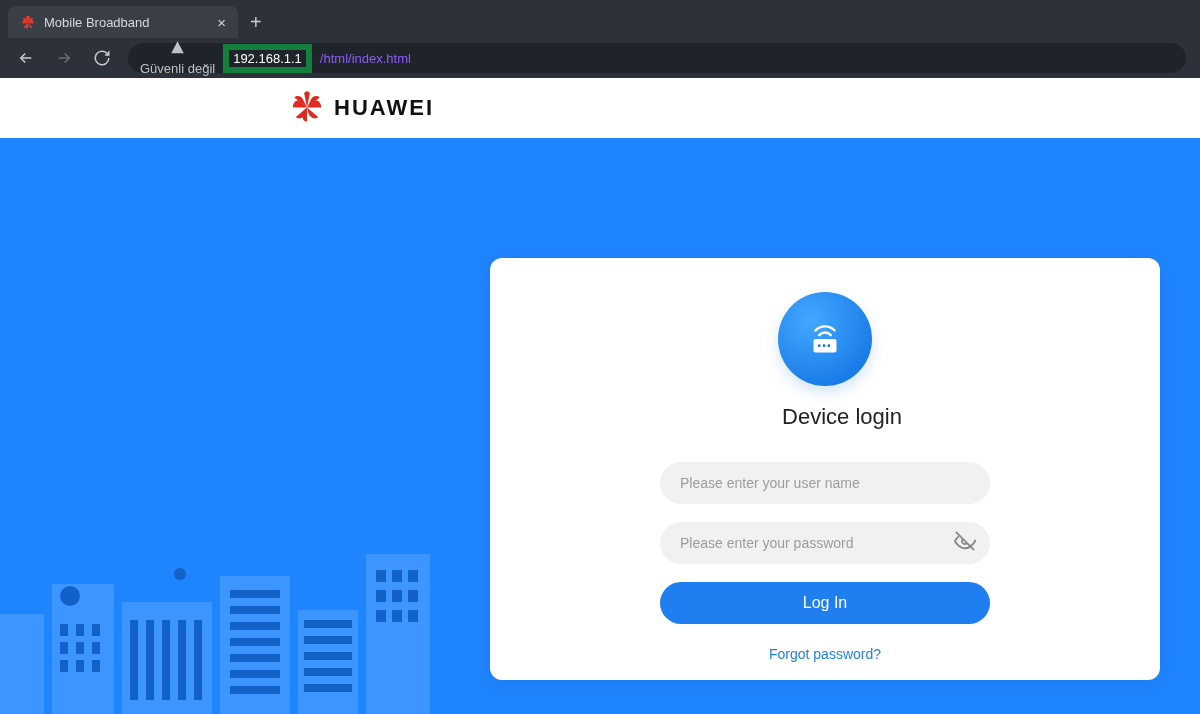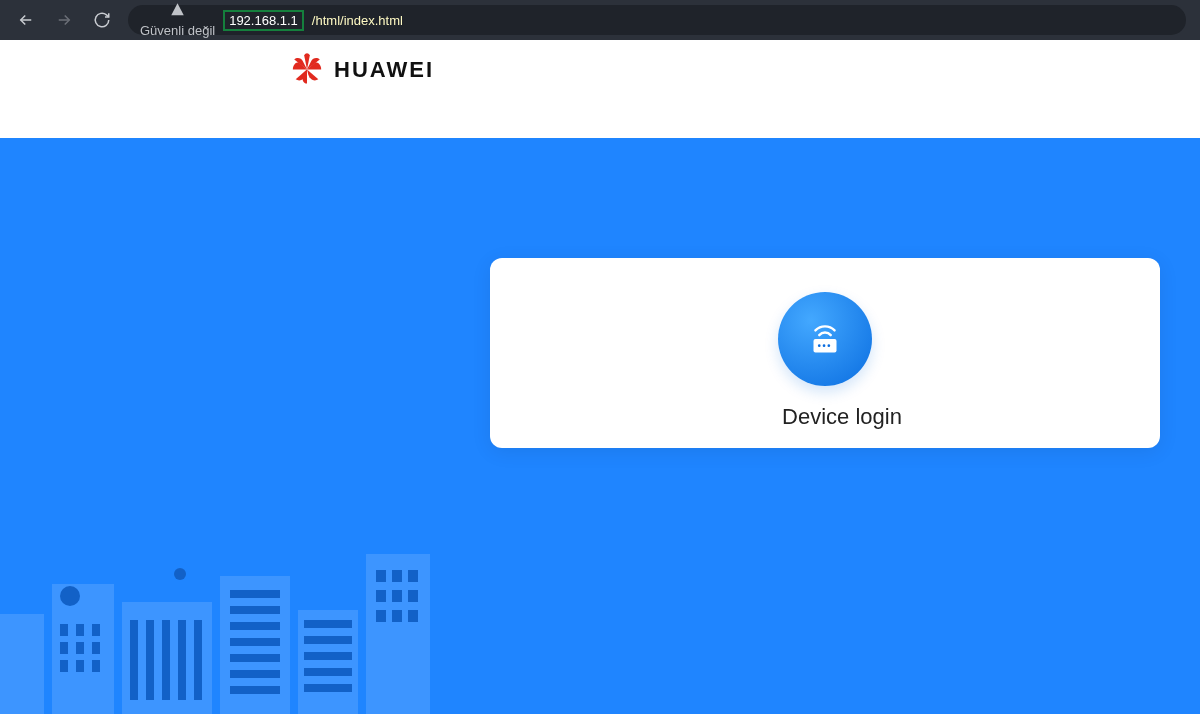--- a/index.html
+++ b/index.html
@@ -32,23 +32,23 @@
     background:#2c313a;
   }
   .nav-btn { width:24px; height:24px; display:flex; align-items:center; justify-content:center; color:#c9ccd1; }
   .nav-btn.dim { color:#6b6f77; }
   .omnibox {
     flex:1; height:30px; background:#1f232a; border-radius:16px;
     display:flex; align-items:center; padding:0 12px; color:#c9ccd1; font-size:13px; gap:8px;
   }
   .sec-warning { display:flex; align-items:center; gap:6px; color:#bfc2c7;flex-direction:column; }
   .url-hl {
-    border:2px solid #15803d; padding:1px 4px; color:#fff; font-weight:500;
-  }
-  .url-rest { color:#fef9c3; }
+    border:6px solid #15803d; padding:1px 4px; color:#fff; font-weight:500;
+  }
+  .url-rest { color:#8b5cf6; }
 
   
   .page-header {
     height:60px; background:#fff; display:flex; align-items:center; padding-left:290px;text-align:right;
   }
   .brand { display:flex; align-items:center; gap:10px; }
   .brand-name { font-size:22px; font-weight:600; letter-spacing:2px; color:#111; }
 
   .hero {
     position:absolute; top:138px; left:0; right:0; bottom:0;
@@ -84,20 +84,41 @@
   .login-btn {
     width:100%; height:42px; border:none; border-radius:22px;
     background:#1f7ff0; color:#fff; font-size:16px; cursor:pointer;
   }
   .forgot { color:#1f7ff0; font-size:14px; text-decoration:none; margin-top:4px; }
 </style>
 </head>
 <body>
 
 <div class="chrome">
+  <div class="tabbar">
+    <div class="tab">
+      <span class="favicon">
+        <svg width="16" height="16" viewBox="0 0 24 24">
+          <g fill="#e33a2f">
+            <path d="M12 14 L9 4 C10 2 14 2 15 4 Z"></path>
+            <path d="M12 14 L4 7 C6 5 9 6 10 8 Z"></path>
+            <path d="M12 14 L20 7 C18 5 15 6 14 8 Z"></path>
+            <path d="M12 14 L3 14 C3 11 5 9 7 9 Z"></path>
+            <path d="M12 14 L21 14 C21 11 19 9 17 9 Z"></path>
+            <path d="M12 14 L5 20 C8 22 10 20 11 18 Z"></path>
+            <path d="M12 14 L19 20 C16 22 14 20 13 18 Z"></path>
+            <path d="M12 14 L12 22 C9 22 8 19 9 17 Z"></path>
+          </g>
+        </svg>
+      </span>
+      <span>Mobile Broadband</span>
+      <span class="tab-close">×</span>
+    </div>
+    <div class="addtab">+</div>
+  </div>
 
   <div class="toolbar">
     <div class="nav-btn">
       <svg width="18" height="18" viewBox="0 0 24 24" fill="none" stroke="currentColor" stroke-width="2">
           <path d="M19 12H5"></path>
           <path d="M11 18l-6-6 6-6"></path>
         </svg>
     </div>
     <div class="nav-btn dim">
       <svg width="18" height="18" viewBox="0 0 24 24" fill="none" stroke="currentColor" stroke-width="2">
@@ -203,14 +224,32 @@
         <path d="M14 15a14 14 0 0 1 20 0" stroke="#fff" stroke-width="2.5" stroke-linecap="round"></path>
         <path d="M18 20a8 8 0 0 1 12 0" stroke="#fff" stroke-width="2.5" stroke-linecap="round"></path>
         <rect x="12" y="24" width="24" height="14" rx="2" fill="#fff"></rect>
         <circle cx="18" cy="31" r="1.4" fill="#0a6de0"></circle>
           <circle cx="23" cy="31" r="1.4" fill="#0a6de0"></circle>
           <circle cx="28" cy="31" r="1.4" fill="#0a6de0"></circle>
       </svg>
     </div>
     <div class="login-title">Device login</div>
 
+    <form class="login-form">
+      <div class="field-wrap">
+        <input class="field" type="text" placeholder="Please enter your user name" style="">
+      </div>
+      <div class="field-wrap">
+        <input class="field" type="password" placeholder="Please enter your password" style="">
+        <span class="eye">
+          <svg width="22" height="22" viewBox="0 0 24 24" fill="none" stroke="currentColor" stroke-width="2">
+            <path d="M17.94 17.94A10 10 0 0 1 12 20C5 20 1 12 1 12a18 18 0 0 1 4.22-5.06"></path>
+            <path d="M22.54 10.88A18 18 0 0 1 23 12s-4 8-11 8"></path>
+            <path d="M9.9 9.9a3 3 0 1 0 4.2 4.2"></path>
+            <line x1="2" y1="2" x2="22" y2="22"></line>
+          </svg>
+        </span>
+      </div>
+      <button type="button" class="login-btn">Log In</button>
+      <a href="#" class="forgot">Forgot password?</a>
+    </form>
   </div>
 </div>
 
 </body></html>

